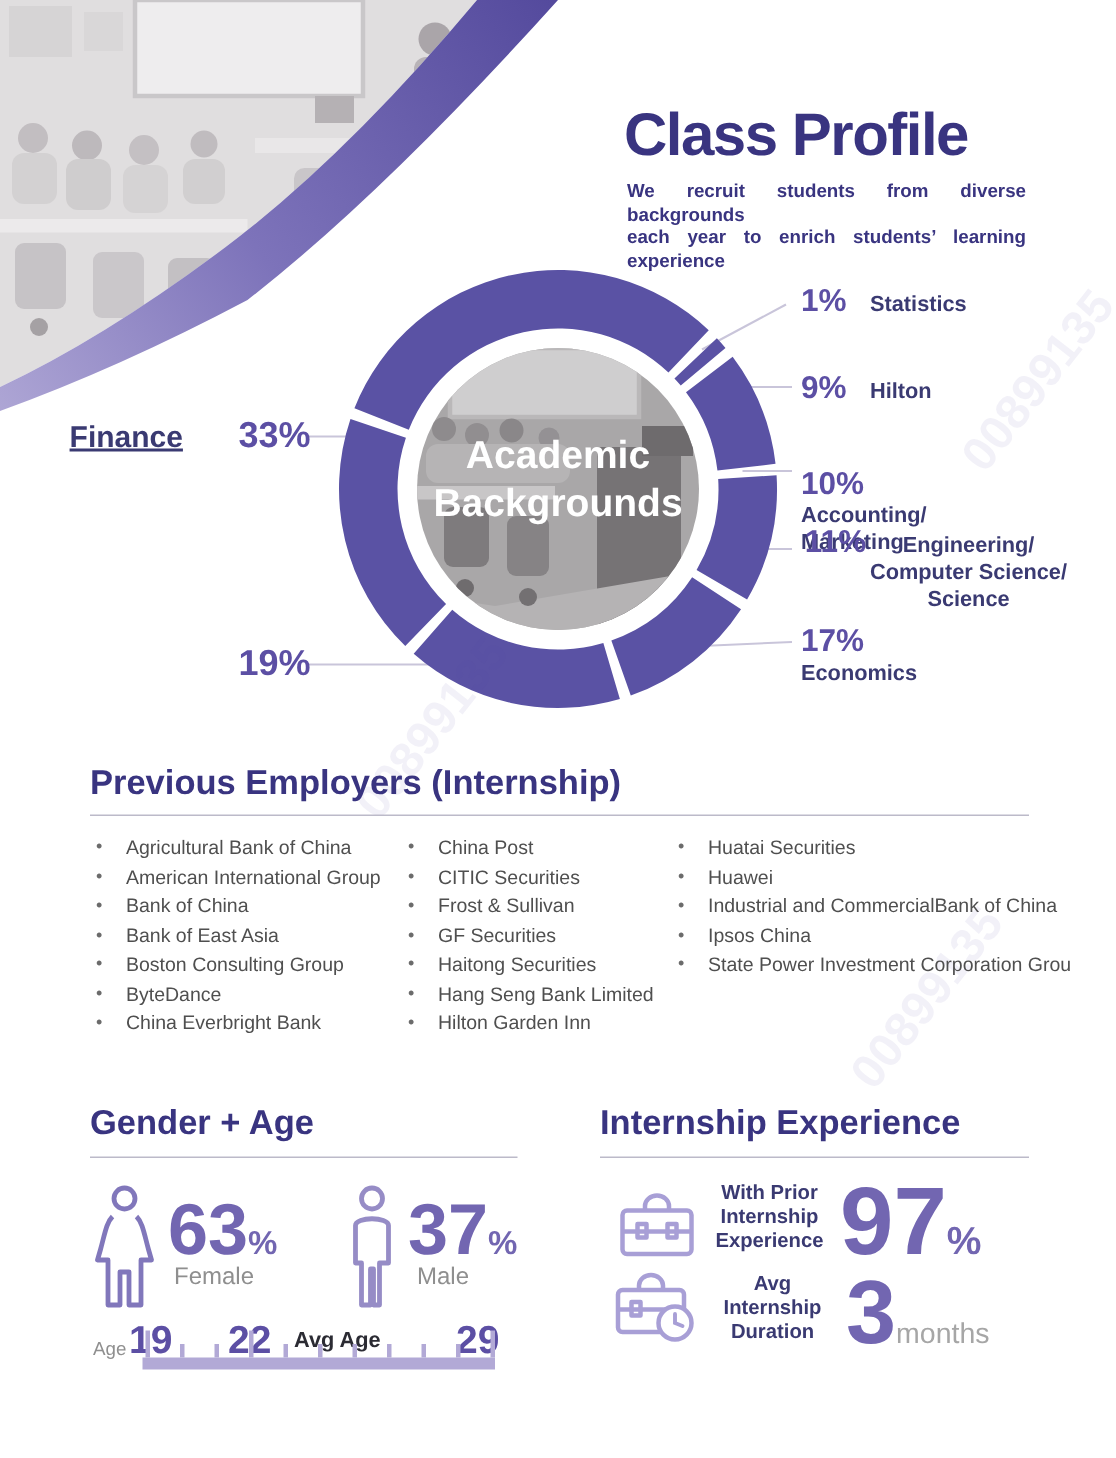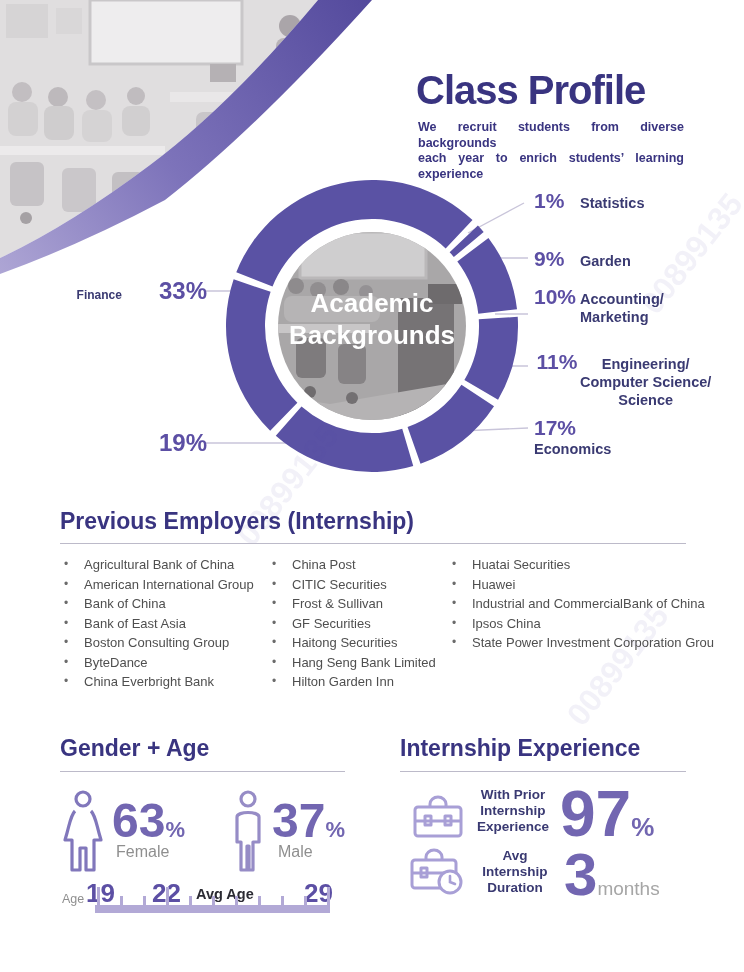--- a/index.html
+++ b/index.html
@@ -13,21 +13,21 @@
   .title{left:416px;top:68px;width:272px;font-size:40px;font-weight:bold;letter-spacing:-1px;
          color:var(--heading);z-index:3;}
   .subtitle{left:418px;top:120px;width:266px;font-size:12.5px;font-weight:bold;line-height:15.5px;
             color:var(--heading);white-space:pre-line;text-align:justify;text-align-last:justify;z-index:3;}
 
   
   .dlabel-row{position:absolute;left:534px;display:flex;align-items:baseline;z-index:3;}
   .dpct{font-size:21px;font-weight:bold;color:var(--accent);min-width:46px;}
   .dtext{font-size:14.5px;font-weight:600;color:var(--navy);line-height:18px;white-space:pre-line;}
   .dlabel-left{position:absolute;right:537px;display:flex;align-items:baseline;gap:9px;z-index:3;}
-  .dlabel-left .dtext{font-size:12px;font-weight:bold;text-align:right;}
+  .dlabel-left .dtext{font-size:20px;font-weight:bold;text-align:right;text-decoration:underline;}
   .dlabel-left .dpct{font-size:24px;min-width:0;margin-left:28px;}
   .donut-center{left:272px;top:287px;width:200px;text-align:center;color:#fff;font-size:26px;
                 font-weight:bold;line-height:32px;white-space:pre-line;z-index:3;}
 
   
   .sec-head{font-size:23px;font-weight:bold;color:var(--heading);z-index:3;}
   .rule{position:absolute;height:1px;background:#bcbac9;z-index:3;}
 
   
   .emp-col{position:absolute;top:558px;z-index:3;}
@@ -158,23 +158,23 @@
   <div class="abs donut-center">Academic
 Backgrounds</div>
 
   <div id="donut-labels">
       <div class="dlabel-row" style="top: 189px;">
         <span class="dpct">1%</span>
         <span class="dtext">Statistics</span>
       </div>
       <div class="dlabel-row" style="top: 247px;">
         <span class="dpct">9%</span>
-        <span class="dtext">Garden</span>
-      </div>
-      <div class="dlabel-row" style="top: 285px;">
+        <span class="dtext">Hilton</span>
+      </div>
+      <div class="dlabel-row" style="top: 311px; flex-direction: column;">
         <span class="dpct">10%</span>
         <span class="dtext">Accounting/
 Marketing</span>
       </div>
       <div class="dlabel-row" style="top: 350px; text-align: center;">
         <span class="dpct">11%</span>
         <span class="dtext">Engineering/
 Computer Science/
 Science</span>
       </div>

